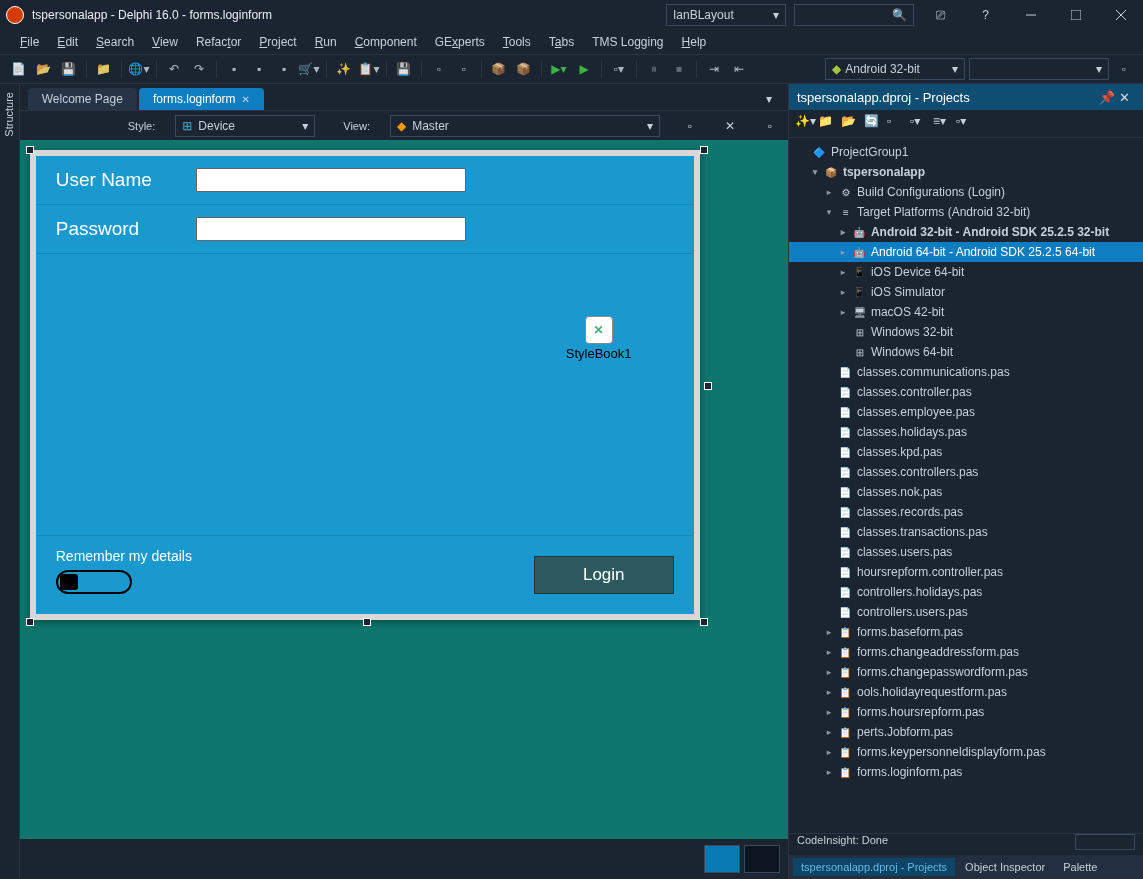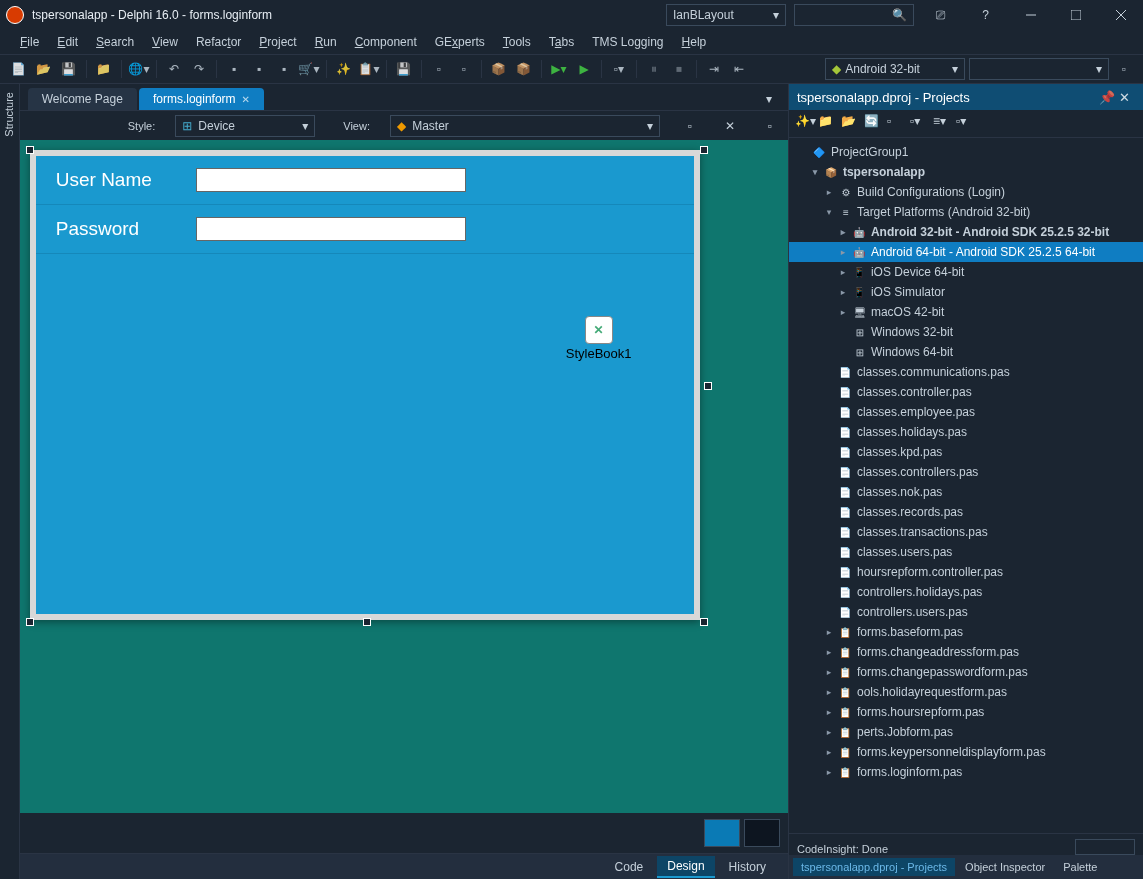--- a/index.html
+++ b/index.html
@@ -65,21 +65,21 @@
 .rp-title .ic { width:16px; margin-left:4px; opacity:.8; }
 .rp-tools { height:28px; display:flex; align-items:center; padding:0 6px; gap:3px; border-bottom:1px solid #2a3444; }
 .rp-tools .tb { width:20px; height:20px; }
 .tree { flex:1; overflow:auto; padding:4px 0; font-size:12px; }
 .tree-row { display:flex; align-items:center; height:20px; padding-left:6px; gap:4px; color:#c5d0da; white-space:nowrap; }
 .tree-row.sel { background:#0f7dc2; color:#fff; }
 .tree-row.bold { font-weight:bold; }
 .tree-row .tw { width:12px; text-align:center; color:#8a98a8; font-size:9px; }
 .tree-row .fic { width:14px; height:14px; display:inline-flex; align-items:center; justify-content:center; font-size:10px; }
 .indent-0{padding-left:8px}.indent-1{padding-left:20px}.indent-2{padding-left:34px}.indent-3{padding-left:48px}
-.rp-status { height:22px; border-top:1px solid #2a3444; display:flex; align-items:flex-end; padding:0 8px; font-size:11px; }
+.rp-status { height:22px; border-top:1px solid #2a3444; display:flex; align-items:flex-start; padding:0 8px; font-size:11px; }
 .rp-status .box { width:60px; height:16px; border:1px solid #3a4a5c; margin-left:auto; }
 .rp-tabs { height:24px; background:#232e3e; display:flex; align-items:center; padding:0 4px; gap:2px; }
 .rp-tabs span { padding:3px 8px; font-size:11px; color:#c5d0da; }
 .rp-tabs span.act { background:#0d4566; color:#6bb8e8; }
 </style>
 </head>
 <body>
 
 <div class="titlebar">
   <div class="ico"></div>
@@ -222,37 +222,37 @@
             <input type="text" style="">
           </div>
           <div class="form-row">
             <label>Password</label>
             <input type="password" style="">
           </div>
           <div class="stylebook">
             <div class="box">✕</div>
             <div class="cap">StyleBook1</div>
           </div>
+          <div class="form-bottom">
+            <div class="rem">Remember my details</div>
+            <div class="tog"></div>
+            <div class="loginbtn">Login</div>
+          </div>
         </div>
         <div class="handle" style="left:6px;top:6px"></div>
         <div class="handle" style="left:680px;top:6px"></div>
         <div class="handle" style="left:6px;top:478px"></div>
         <div class="handle" style="left:680px;top:478px"></div>
         <div class="handle" style="left:343px;top:478px"></div>
         <div class="handle" style="left:684px;top:242px"></div>
       </div>
       <div class="thumb-row">
         <div class="thumb"></div>
         <div class="thumb dk"></div>
       </div>
-      <div class="bottomtabs">
-        <span>Code</span>
-        <span class="act">Design</span>
-        <span>History</span>
-      </div>
     </div>
   </div>
 
   <div class="rightpanel">
     <div class="rp-title">
       <span>tspersonalapp.dproj - Projects</span>
       <span class="sp"></span>
       <span class="ic">📌</span>
       <span class="ic">✕</span>
     </div>

